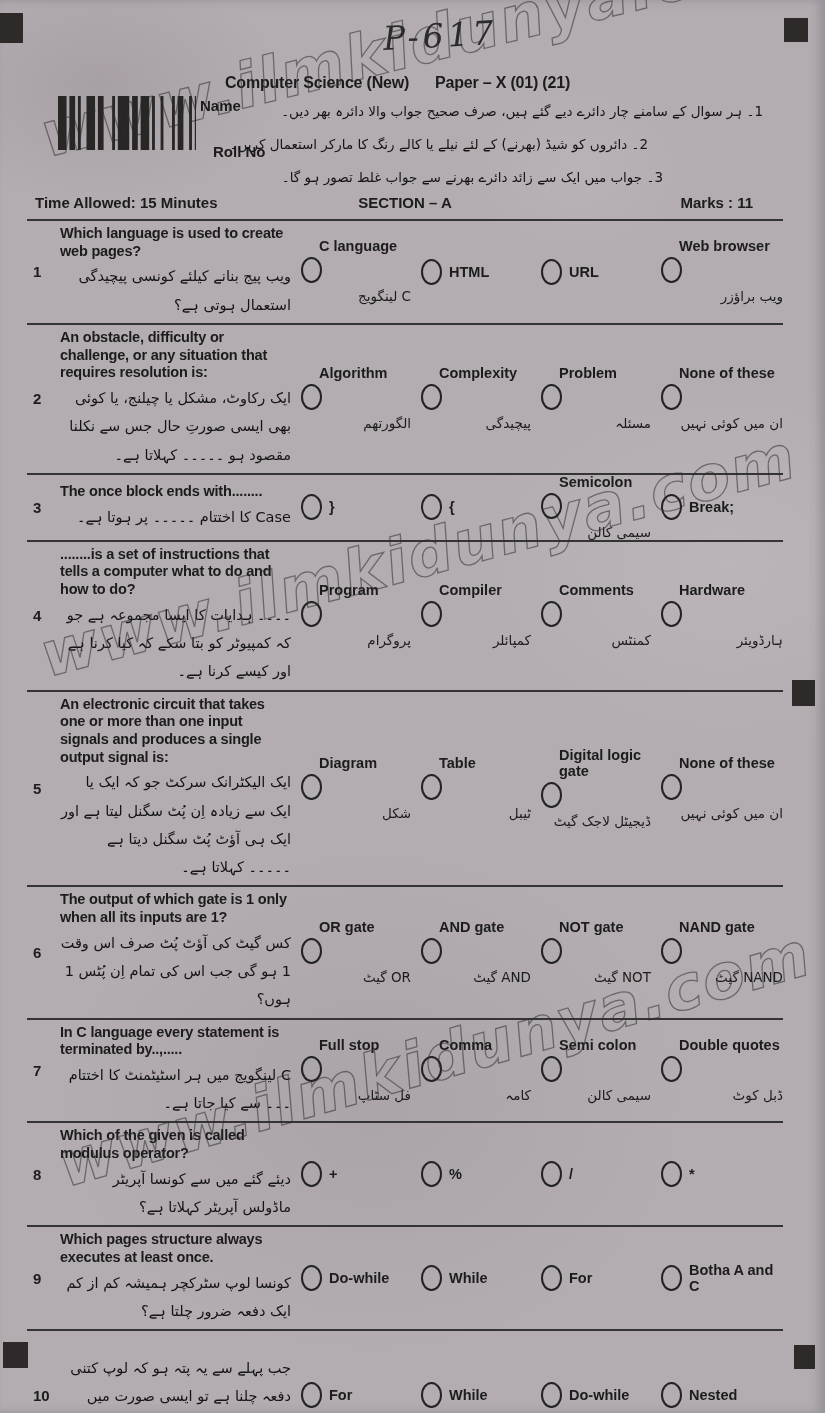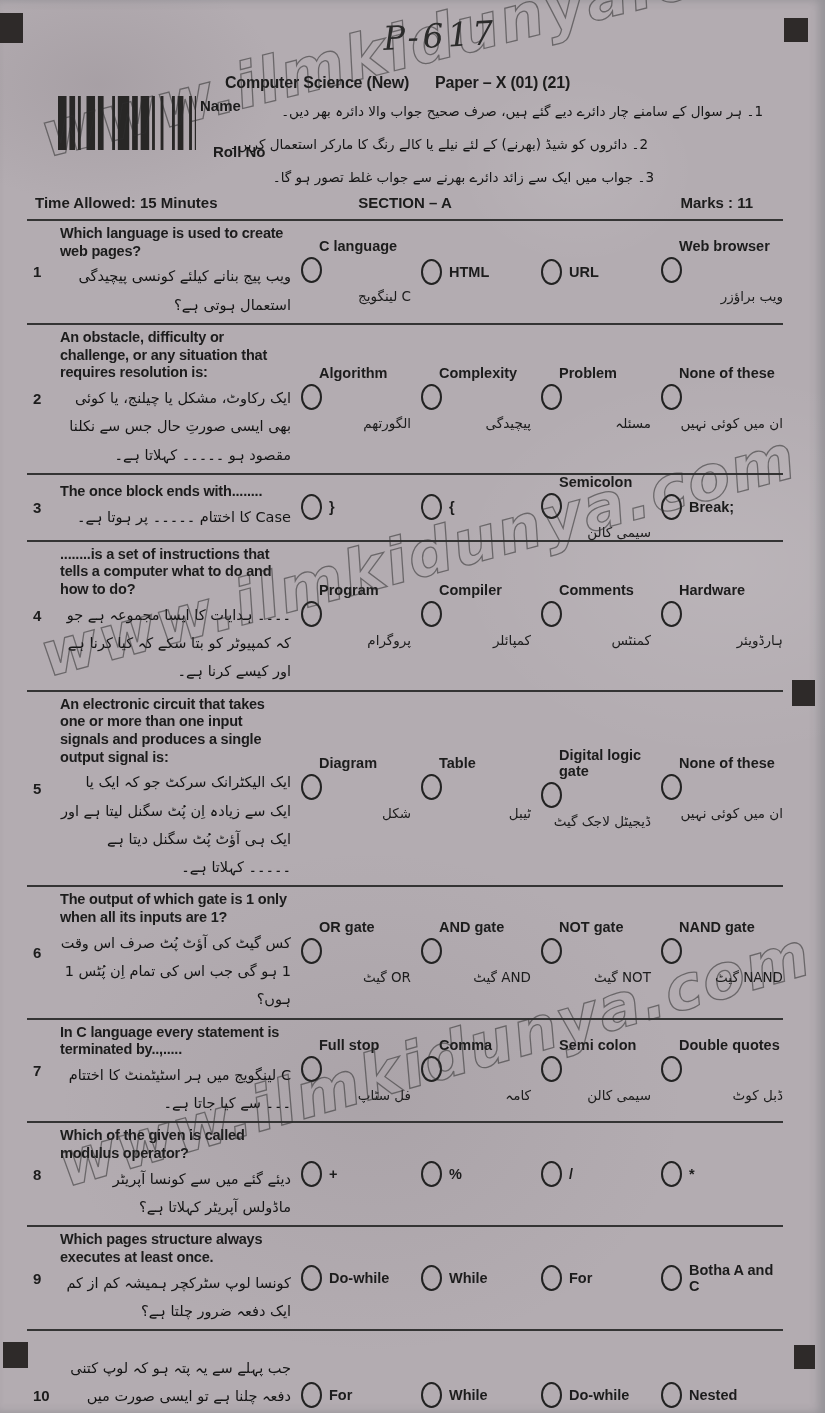--- a/index.html
+++ b/index.html
@@ -37,21 +37,21 @@
     font-size:33px;color:#2b2b2b;transform:rotate(-3deg);letter-spacing:4px;
   }
   .titlerow{position:absolute;left:225px;top:74px;font-weight:bold;font-size:16px;letter-spacing:-0.2px;white-space:nowrap;text-align:center;}
   .titlerow .gap{display:inline-block;width:26px;}
   .namelbl{position:absolute;left:200px;top:97px;font-weight:bold;font-size:15px;}
   .rolllbl{position:absolute;left:213px;top:143px;font-weight:bold;font-size:15px;}
   .barcode{position:absolute;left:58px;top:96px;}
   .ins{position:absolute;font-family:"DejaVu Sans",sans-serif;font-size:13.5px;color:#151515;white-space:nowrap;}
   .ins1{right:62px;top:103px;}
   .ins2{right:177px;top:136px;}
-  .ins3{right:171px;top:169px;}
+  .ins3{right:162px;top:169px;}
   .metarow{position:absolute;left:0;top:194px;width:825px;font-weight:bold;font-size:15px;}
   .metarow .time{position:absolute;left:35px;}
   .metarow .sect{position:absolute;left:50%;transform:translateX(-58%);}
   .metarow .marks{position:absolute;right:72px;margin-left:39px;}
   
   .qtable{position:absolute;left:0;top:219px;width:825px;}
   .topline{margin:0 42px 0 27px;border-top:2px solid #343434;}
   .qrow{
     position:relative;margin:0 42px 0 27px;border-bottom:2px solid #343434;
     display:grid;grid-template-columns:33px 231px 120px 120px 120px 132px;

